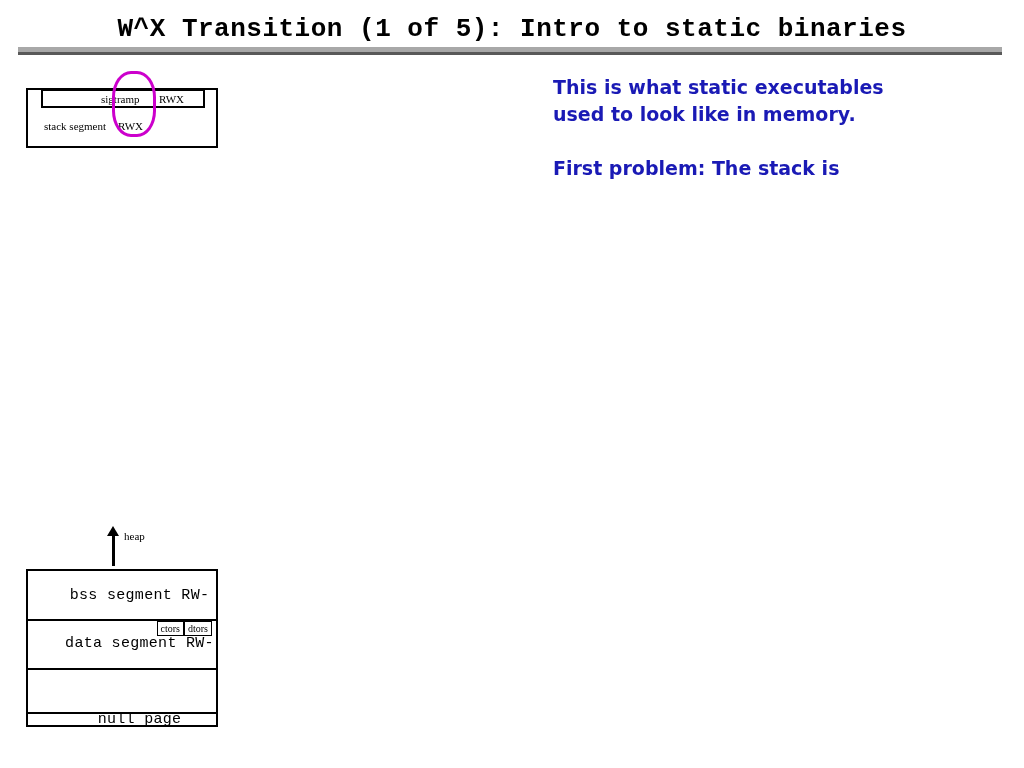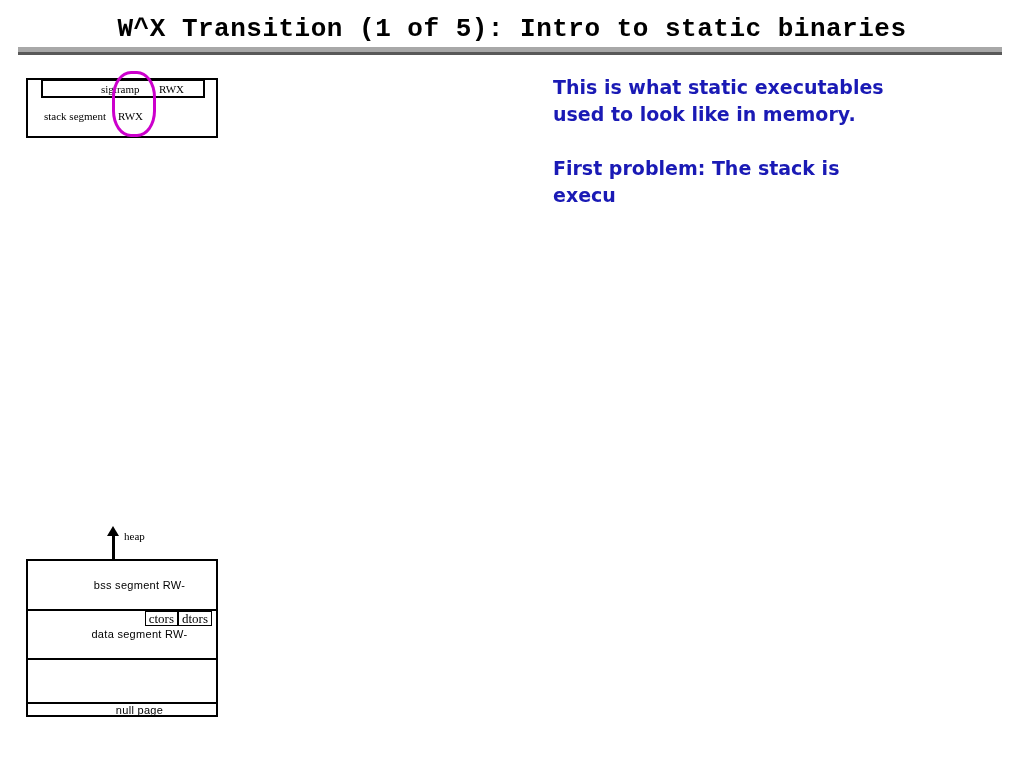--- a/index.html
+++ b/index.html
@@ -40,33 +40,34 @@
     background: #a8a8a8;
     border-bottom: 3px solid #595959;
   }
 
   
   .memmap {
     position: absolute;
     box-sizing: border-box;
     border: 2px solid #000000;
     background: #ffffff;
+    margin-top: 10px;
   }
   .seg {
     position: absolute;
     box-sizing: border-box;
     left: 0;
     width: 100%;
     display: flex;
     align-items: center;
     justify-content: center;
   }
   .seg-label {
-    font-family: Liberation Sans, sans-serif;
-    font-size: 11px;
+    font-family: Liberation Mono, monospace;
+    font-size: 15px;
     color: #000000;
     white-space: nowrap;
     letter-spacing: 0.3px;
     padding-left: 35px;
   }
   .divider {
     position: absolute;
     left: 0;
     width: 100%;
     height: 0;
@@ -214,21 +215,21 @@
     right: 4px;
     top: 2px;
     display: flex;
   }
   .cd-box {
     box-sizing: border-box;
     border: 1px solid #000000;
     background: #ffffff;
     padding: 0 3px;
     font-family: "Liberation Serif", serif;
-    font-size: 13px;
+    font-size: 10px;
     line-height: 13px;
     white-space: nowrap;
   }
   .cd-box + .cd-box { border-left: 1px solid #000000; }
 </style>
 </head>
 <body>
 
 <div id="slide-title">W^X Transition (1 of 5):  Intro to static binaries</div>
 <div id="title-rule"></div>
@@ -248,21 +249,20 @@
 
 <div id="rwx-annotation"></div>
 
 <div id="body-text">
   <div class="para">
     <span class="line">This is what static executables</span>
     <span class="line">used to look like in memory.</span>
   </div>
   <div class="para">
     <span class="line">First problem: The stack is</span>
-    <span class="line">execu</span>
   </div>
 </div>
 
 <div id="heap-arrow-wrap">
   <div id="heap-arrow-head"></div>
   <div id="heap-arrow-shaft"></div>
   <span id="heap-label">heap</span>
 </div>
 
 <div id="image-map" class="memmap">

